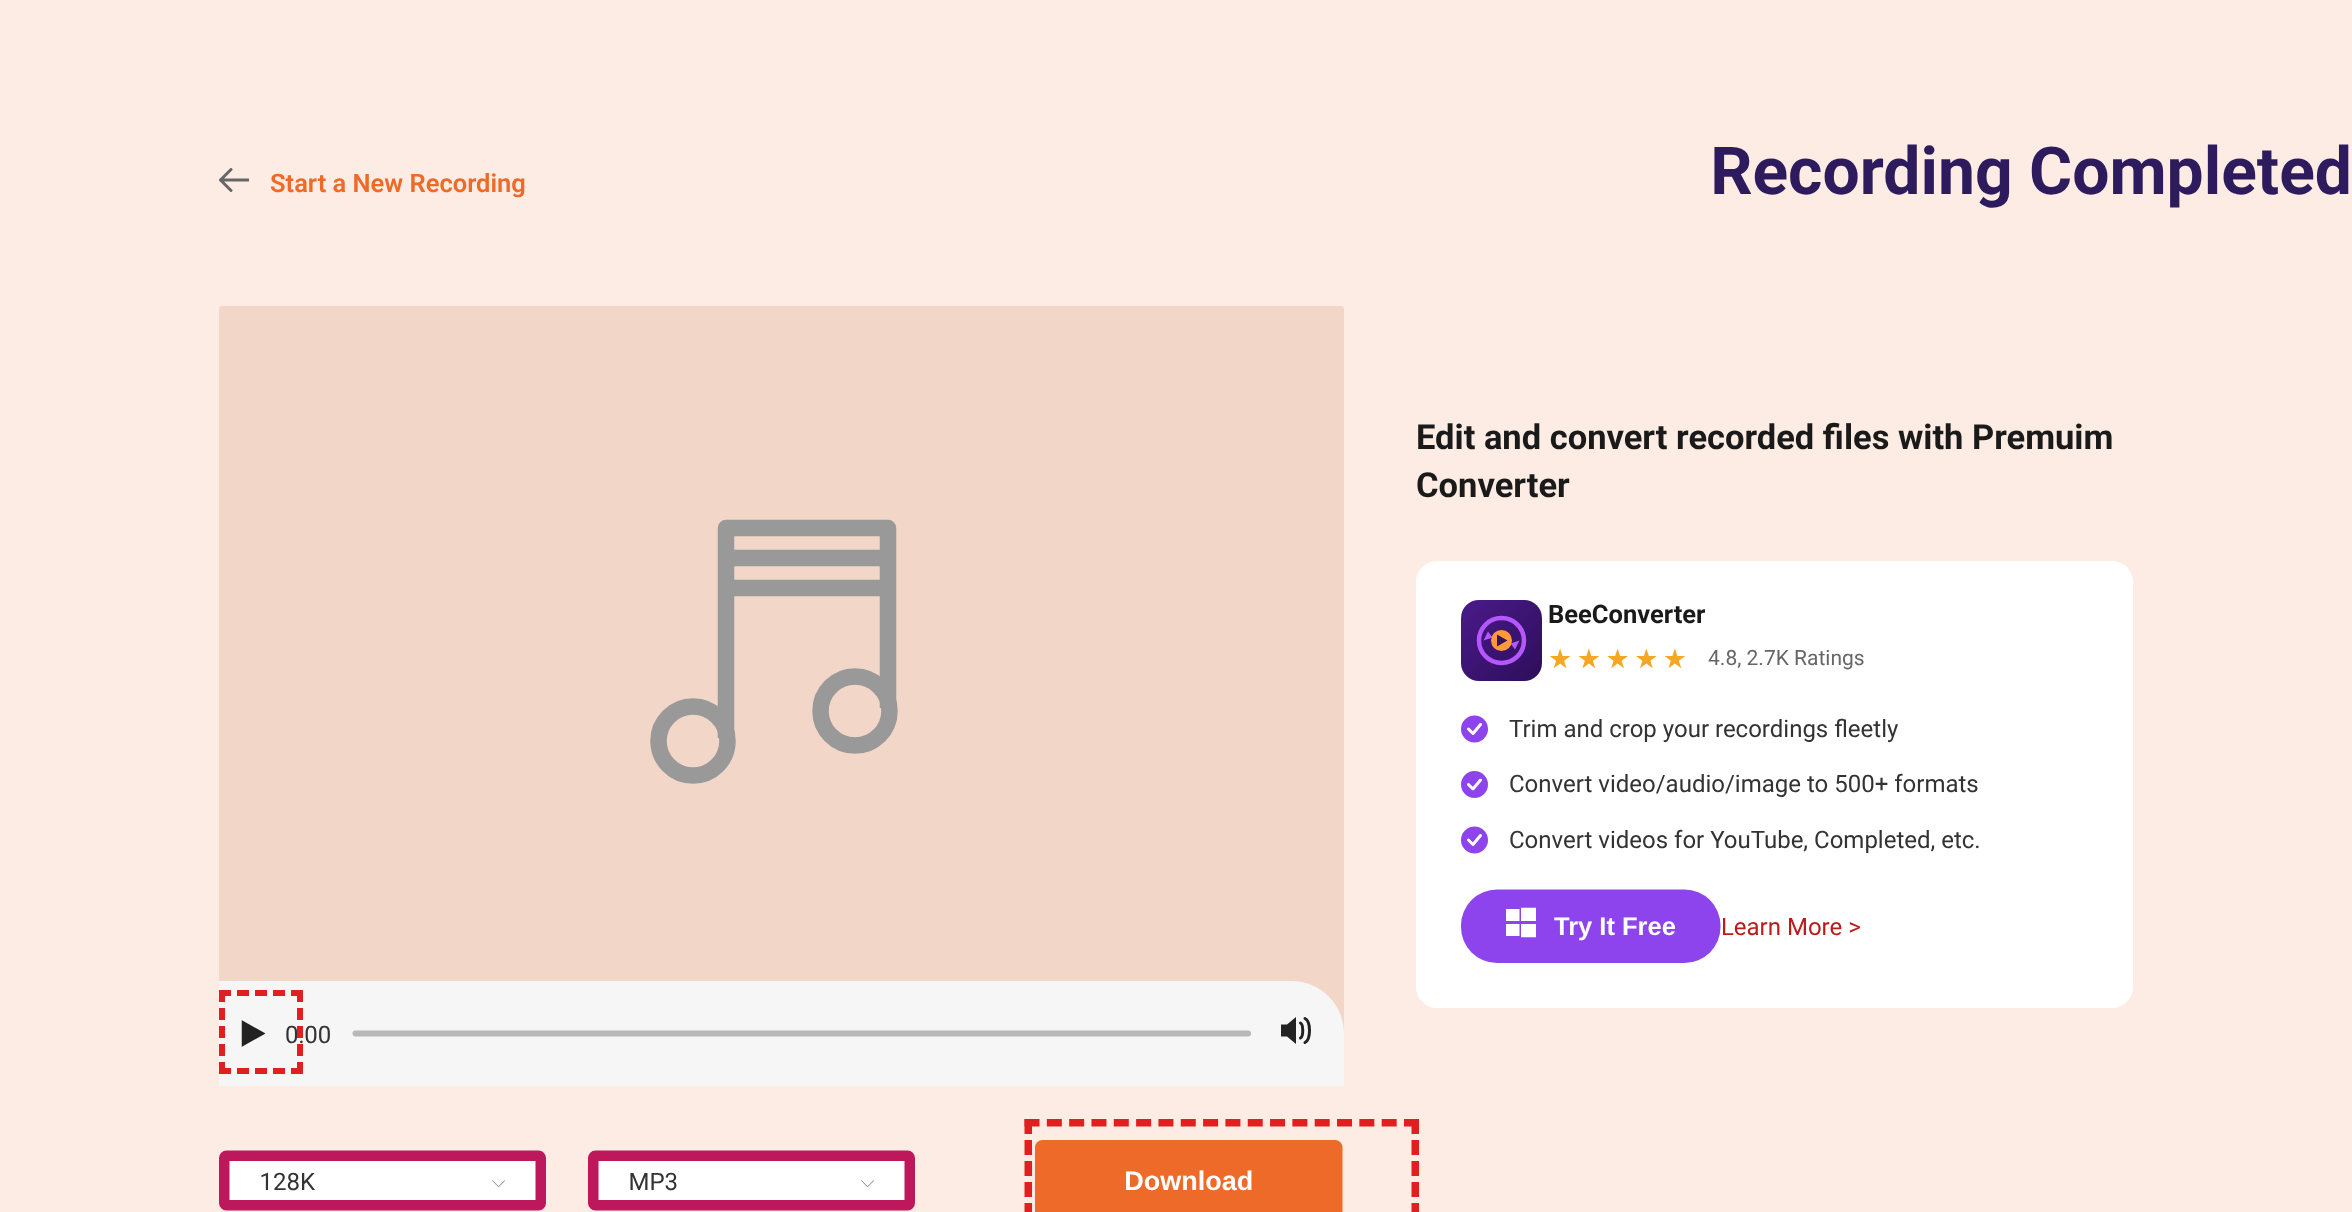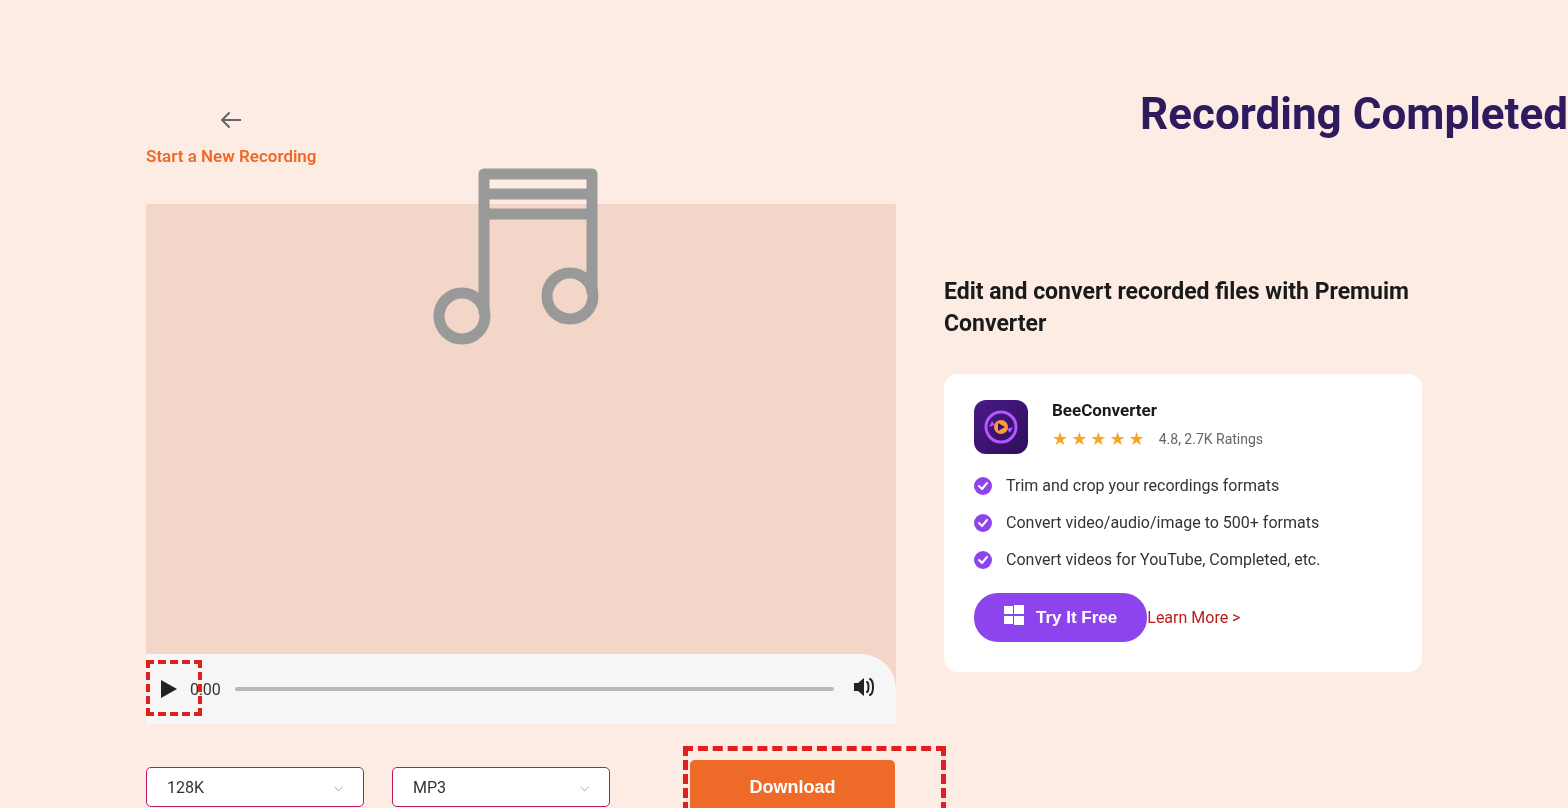--- a/index.html
+++ b/index.html
@@ -19,21 +19,20 @@
   position: absolute;
   top: 24px;
   left: 146px;
   display: flex;
   align-items: center;
   gap: 14px;
   color: #ee6a28;
   font-size: 17px;
   font-weight: 600;
   cursor: pointer;
-  flex-direction: column;
 }
 .back-arrow {
   color: #555;
 }
 .page-title {
   text-align: right;
   font-size: 44px;
   font-weight: 700;
   color: #2d1b5e;
   margin-top: 88px;
@@ -45,21 +44,21 @@
 }
 .player-section {
   width: 750px;
 }
 .player-area {
   width: 750px;
   height: 520px;
   background: #f2d6c8;
   position: relative;
   display: flex;
-  align-items: flex-start;
+  align-items: center;
   justify-content: center;
   border-radius: 2px;
 }
 .music-icon {
   margin-top: -40px;
 }
 .player-controls {
   position: absolute;
   bottom: 0;
   left: 0;
@@ -109,21 +108,21 @@
 .options-row {
   display: flex;
   gap: 28px;
   margin-top: 36px;
   align-items: center;
 }
 .dropdown {
   width: 218px;
   height: 40px;
   background: #fff;
-  border: 1px solid #be185d;
+  border: 7px solid #be185d;
   border-radius: 5px;
   display: flex;
   align-items: center;
   justify-content: space-between;
   padding: 0 20px;
   cursor: pointer;
 }
 .dropdown-label {
   font-size: 16px;
   color: #333;
@@ -167,21 +166,21 @@
   line-height: 1.4;
   margin-bottom: 34px;
 }
 .promo-card {
   background: #fff;
   border-radius: 14px;
   padding: 26px 30px 30px 30px;
 }
 .promo-header {
   display: flex;
-  gap: 24px;
+  gap: 4px;
   align-items: flex-start;
   margin-bottom: 22px;
 }
 .promo-icon {
   width: 54px;
   height: 54px;
   background: linear-gradient(135deg, #4a1a8a, #2d0e5a);
   border-radius: 12px;
   display: flex;
   align-items: center;
@@ -344,21 +343,21 @@
           </div>
         </div>
 
         <ul class="feature-list">
           <li class="feature-item">
             <span class="check-icon">
               <svg width="10" height="8" viewBox="0 0 10 8">
                   <path d="M1 4L4 7L9 1" stroke="#fff" stroke-width="2" fill="none" stroke-linecap="round" stroke-linejoin="round"></path>
                 </svg>
             </span>
-            <span>Trim and crop your recordings formats</span>
+            <span>Trim and crop your recordings fleetly</span>
           </li>
           <li class="feature-item">
             <span class="check-icon">
               <svg width="10" height="8" viewBox="0 0 10 8">
                   <path d="M1 4L4 7L9 1" stroke="#fff" stroke-width="2" fill="none" stroke-linecap="round" stroke-linejoin="round"></path>
                 </svg>
             </span>
             <span>Convert video/audio/image to 500+ formats</span>
           </li>
           <li class="feature-item">

